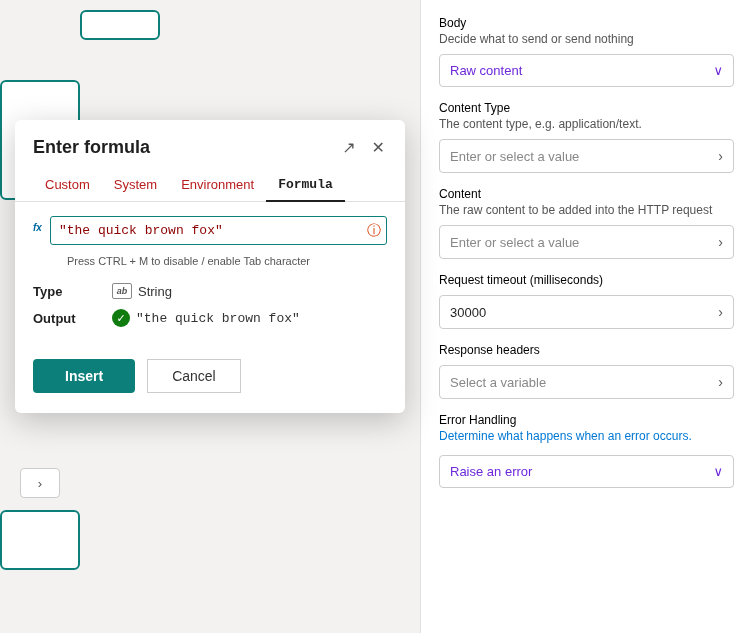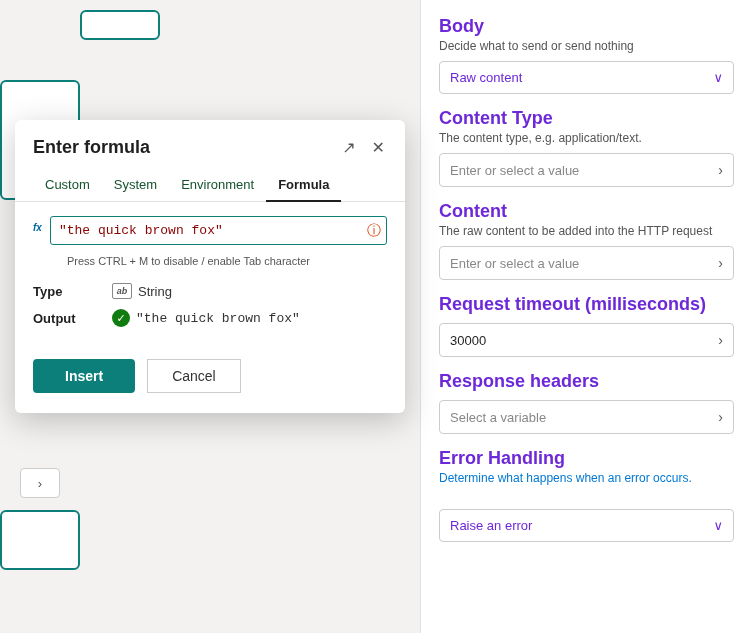--- a/index.html
+++ b/index.html
@@ -133,31 +133,32 @@
     .modal-tabs {
       display: flex;
       border-bottom: 1px solid #e0e0e0;
       padding: 0 18px;
       gap: 0;
     }
 
     .tab-item {
       padding: 8px 12px;
       font-size: 13px;
-      color: #14532d;
+      color: #b91c1c;
       cursor: pointer;
       border-bottom: 2px solid transparent;
       margin-bottom: -1px;
       white-space: nowrap;
     }
 
     .tab-item.active {
       color: #1f1f1f;
       font-weight: 700;
       border-bottom: 2px solid #1f1f1f;
+      font-family: Liberation Mono, monospace;
     }
 
     
     .formula-area {
       padding: 14px 18px 6px 18px;
       display: flex;
       align-items: flex-start;
       gap: 8px;
     }
 
@@ -293,23 +294,23 @@
     .right-panel {
       width: 332px;
       height: 633px;
       background: white;
       border-left: 1px solid #e0e0e0;
       overflow-y: auto;
       padding: 16px 18px;
     }
 
     .section-title {
-      font-size: 18px;
-      font-weight: 700;
-      color: #6d28d9;
+      font-size: 12px;
+      font-weight: 400;
+      color: #000000;
       margin-bottom: 2px;
     }
 
     .section-subtitle {
       font-size: 12px;
       color: #555;
       margin-bottom: 8px;
     }
 
     .dropdown-field {
@@ -489,19 +490,19 @@
     <div class="section-title">Response headers</div>
     <div class="input-field" style="margin-top:8px;">
       <span class="placeholder">Select a variable</span>
       <span class="right-chevron">›</span>
     </div>
   </div>
 
   <div class="section-block">
     <div class="section-title">Error Handling</div>
     <div class="section-subtitle error-handling-subtitle">Determine what happens when an error occurs.</div>
-    <div class="dropdown-field" style="margin-top:24px;">
+    <div class="dropdown-field" style="margin-top:12px;">
       <span>Raise an error</span>
       <span class="chevron-icon">∨</span>
     </div>
   </div>
 
 </div>
 
 </body></html>

